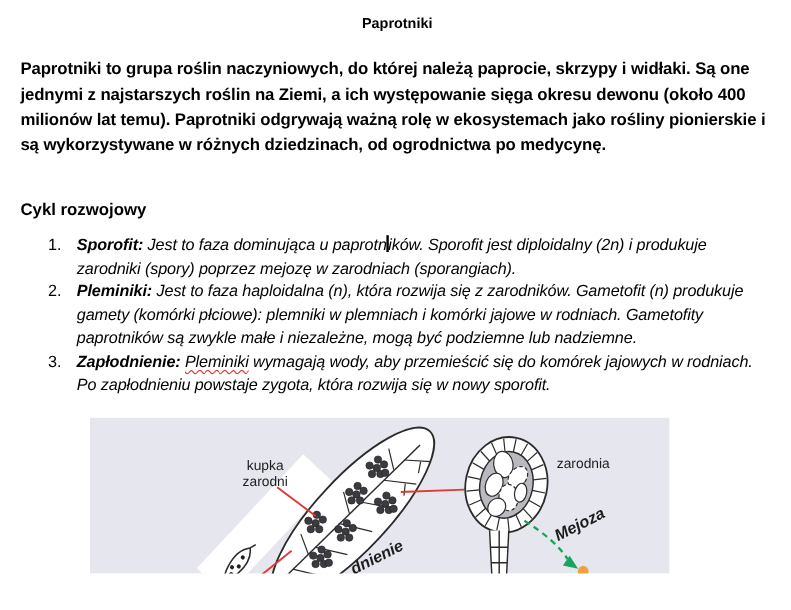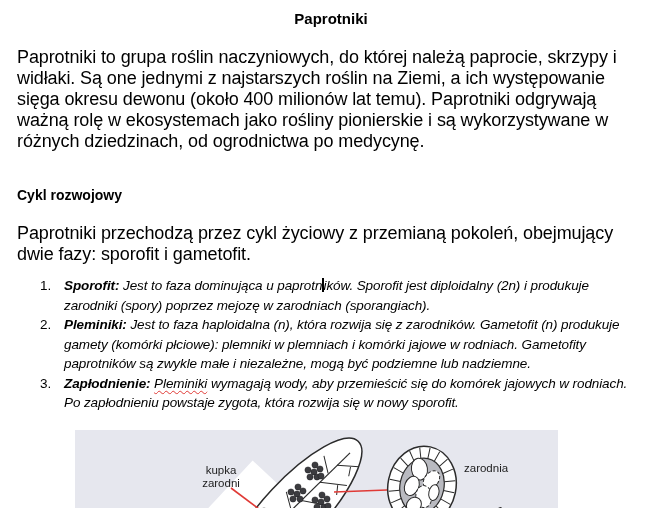--- a/index.html
+++ b/index.html
@@ -12,29 +12,30 @@
     font-family: "Liberation Sans", sans-serif;
     color: #000000;
   }
   .doc {
     box-sizing: border-box;
     width: 659px;
     height: 508px;
     padding: 10px 14px 0 17px;
   }
   .title {
-    font-size: 15px;
+    font-size: 12px;
     font-weight: bold;
     text-align: center;
     line-height: 18px;
   }
   .para {
-    font-size: 18px;
+    font-size: 14px;
     line-height: 21px;
     letter-spacing: -0.1px;
+    font-weight: bold;
   }
   .intro { margin-top: 19px; }
   .heading {
     margin-top: 35px;
     font-size: 14px;
     font-weight: bold;
     line-height: 17px;
   }
   .cycle-para { margin-top: 19px; }
   .cycle-list {
@@ -86,21 +87,20 @@
 <body>
 
 <div class="doc">
 
   <div class="title">Paprotniki</div>
 
   <div class="para intro">Paprotniki to grupa roślin naczyniowych, do której należą paprocie, skrzypy i widłaki. Są one jednymi z najstarszych roślin na Ziemi, a ich występowanie sięga okresu dewonu (około 400 milionów lat temu). Paprotniki odgrywają ważną rolę w ekosystemach jako rośliny pionierskie i są wykorzystywane w różnych dziedzinach, od ogrodnictwa po medycynę.</div>
 
   <div class="heading">Cykl rozwojowy</div>
 
-  <div class="para cycle-para">Paprotniki przechodzą przez cykl życiowy z przemianą pokoleń, obejmujący dwie fazy: sporofit i gametofit.</div>
 
   <div class="cycle-list">
     <div class="cycle-item">
       <span class="num">1.</span>
       <span class="li-text"><b>Sporofit:</b><span> Jest to faza dominująca u paprotn</span><span class="caret"></span><span>ików. Sporofit jest diploidalny (2n) i produkuje zarodniki (spory) poprzez mejozę w zarodniach (sporangiach).</span></span>
     </div>
     <div class="cycle-item">
       <span class="num">2.</span>
       <span class="li-text"><b>Pleminiki:</b><span> Jest to faza haploidalna (n), która rozwija się z zarodników. Gametofit (n) produkuje gamety (komórki płciowe): plemniki w plemniach i komórki jajowe w rodniach. Gametofity paprotników są zwykle małe i niezależne, mogą być podziemne lub nadziemne.</span></span>
     </div>

